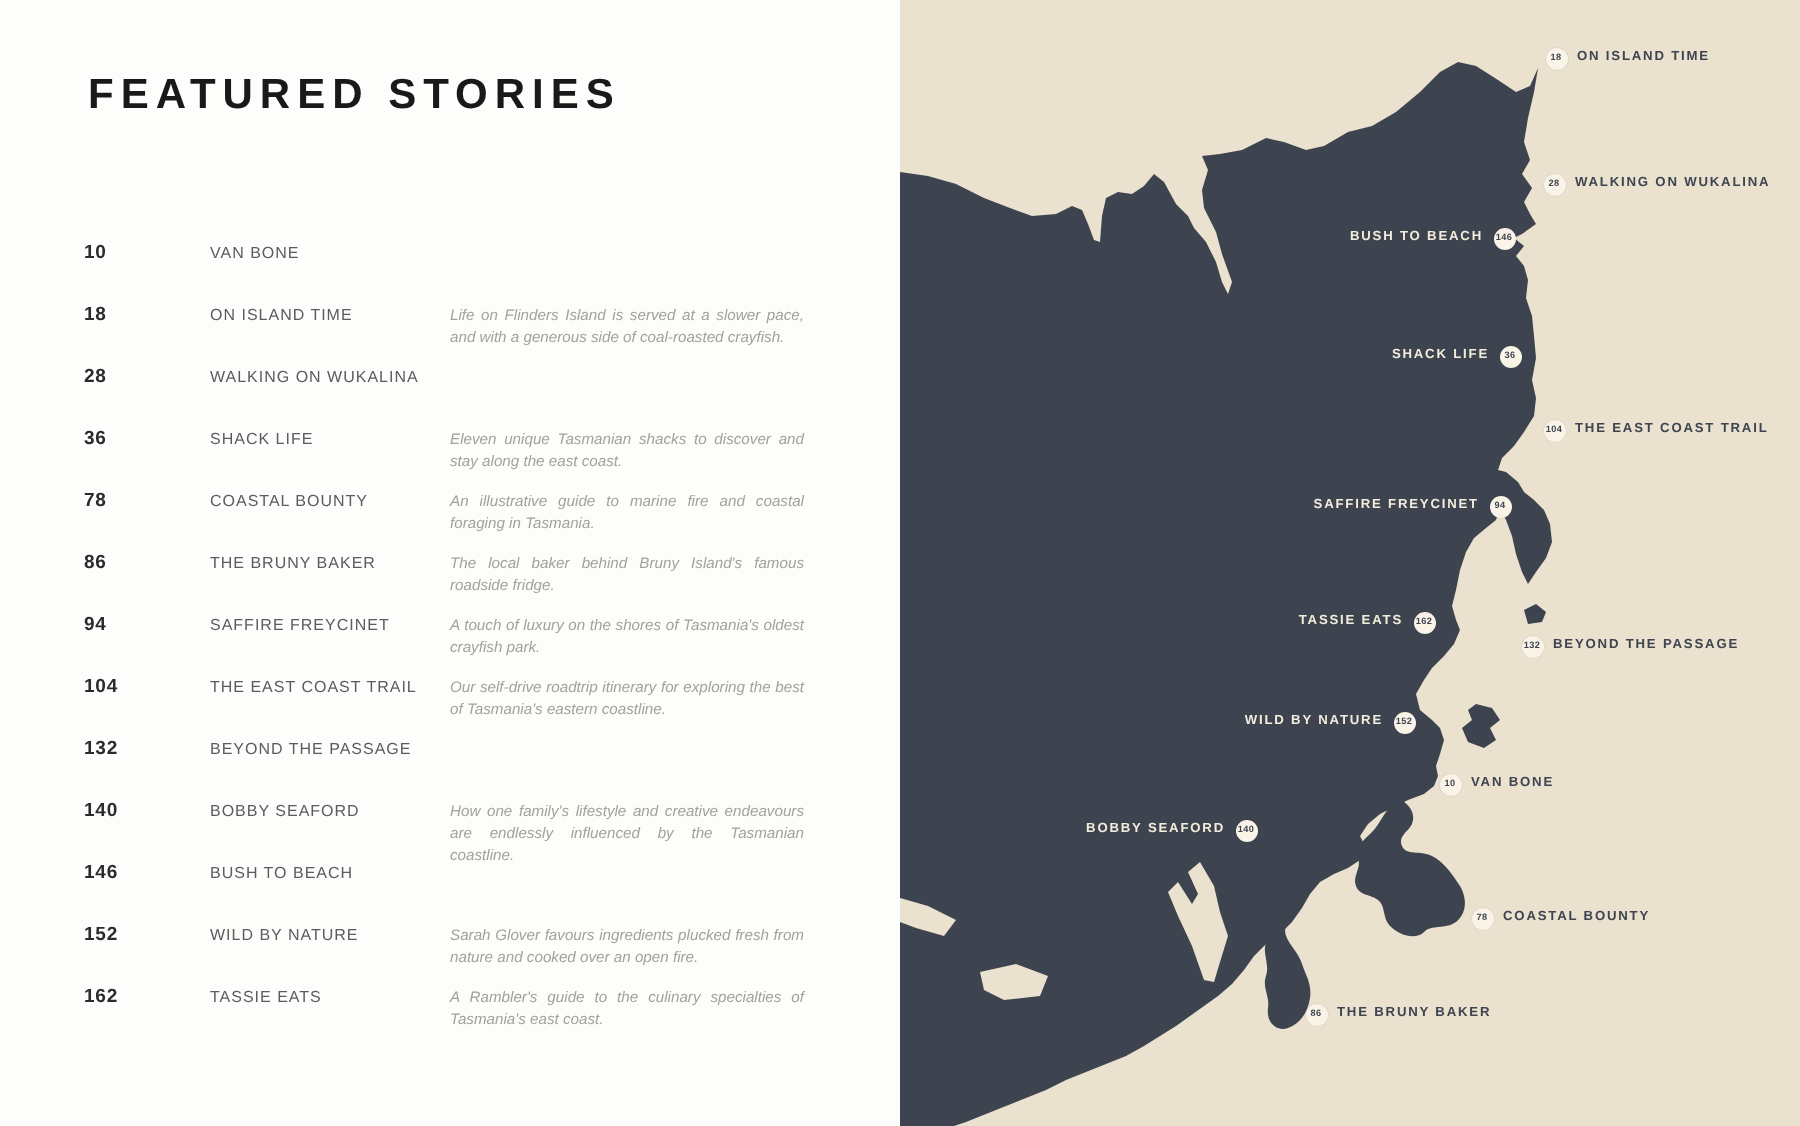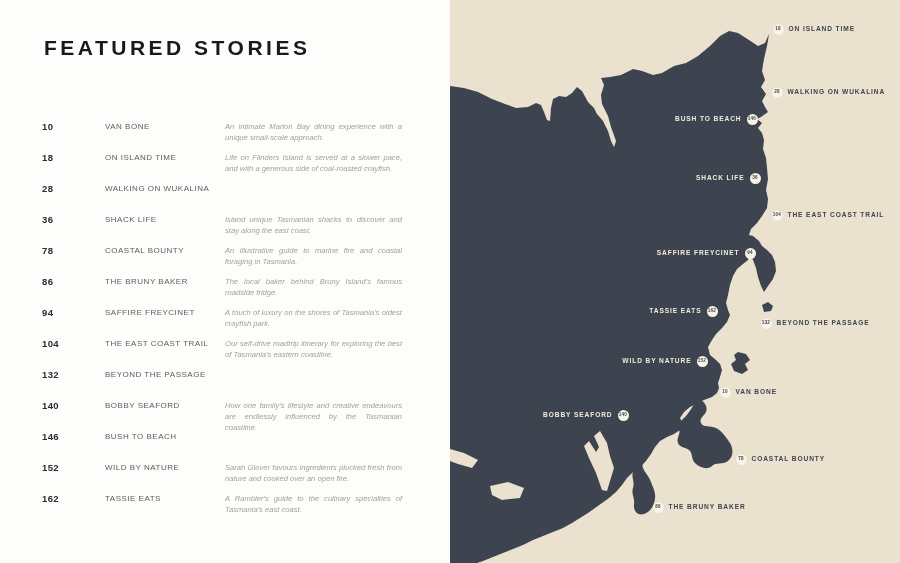--- a/index.html
+++ b/index.html
@@ -66,38 +66,37 @@
 <body>
 
 <div class="spread">
 
   <div class="page-left">
     <div class="page-title">FEATURED STORIES</div>
     <div class="toc" id="toc">
   <div class="row">
     <span class="num">10</span>
     <span class="ttl">VAN BONE</span>
-    <span class="dsc">An intimate Marion Bay dining experience with a unique small-scale approach.</span>
   </div>
 
   <div class="row">
     <span class="num">18</span>
     <span class="ttl">ON ISLAND TIME</span>
     <span class="dsc">Life on Flinders Island is served at a slower pace, and with a generous side of coal-roasted crayfish.</span>
   </div>
 
   <div class="row">
     <span class="num">28</span>
     <span class="ttl">WALKING ON WUKALINA</span>
   </div>
 
   <div class="row">
     <span class="num">36</span>
     <span class="ttl">SHACK LIFE</span>
-    <span class="dsc">Island unique Tasmanian shacks to discover and stay along the east coast.</span>
+    <span class="dsc">Eleven unique Tasmanian shacks to discover and stay along the east coast.</span>
   </div>
 
   <div class="row">
     <span class="num">78</span>
     <span class="ttl">COASTAL BOUNTY</span>
     <span class="dsc">An illustrative guide to marine fire and coastal foraging in Tasmania.</span>
   </div>
 
   <div class="row">
     <span class="num">86</span>

